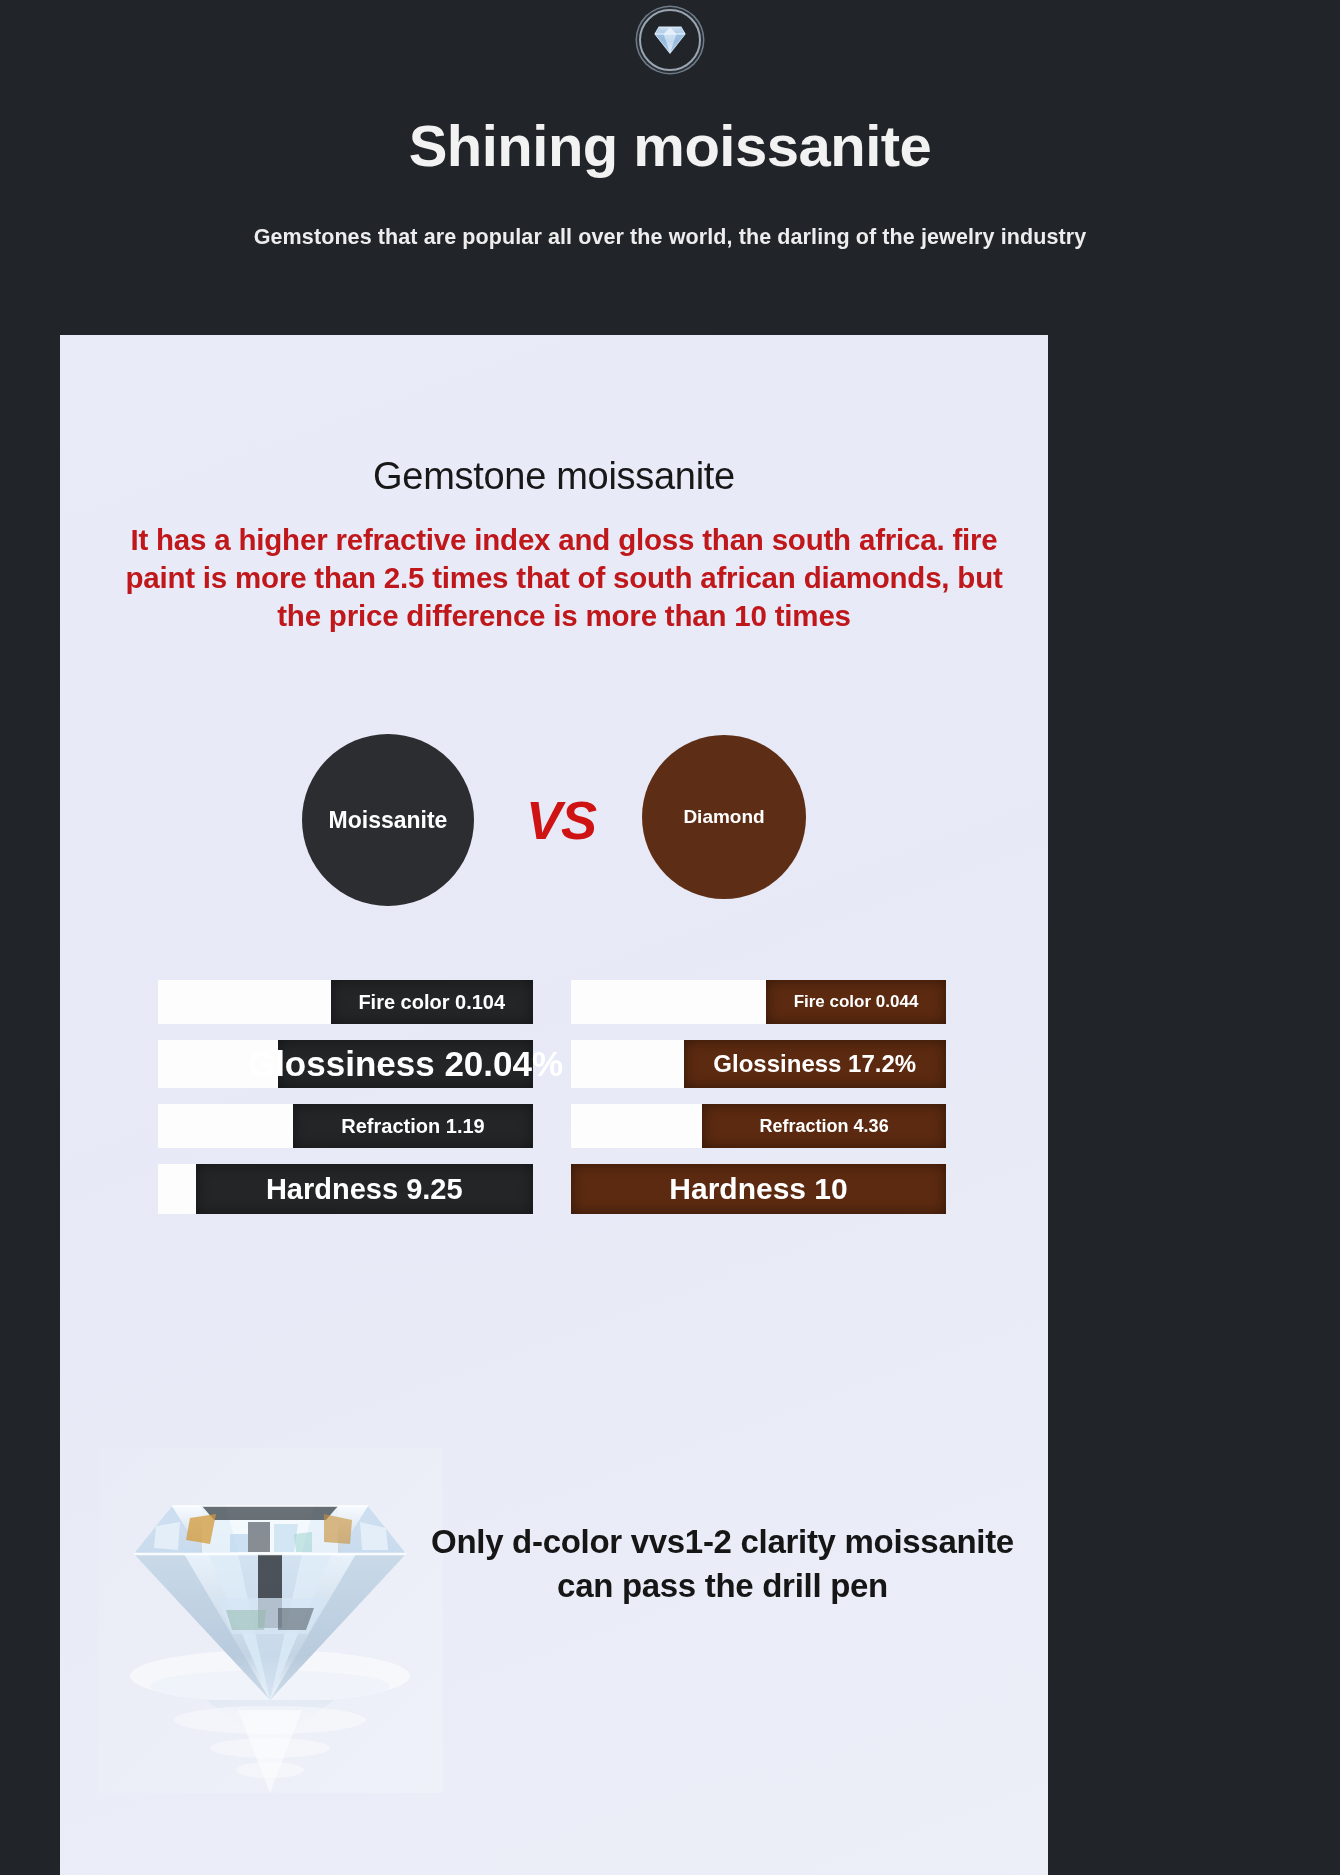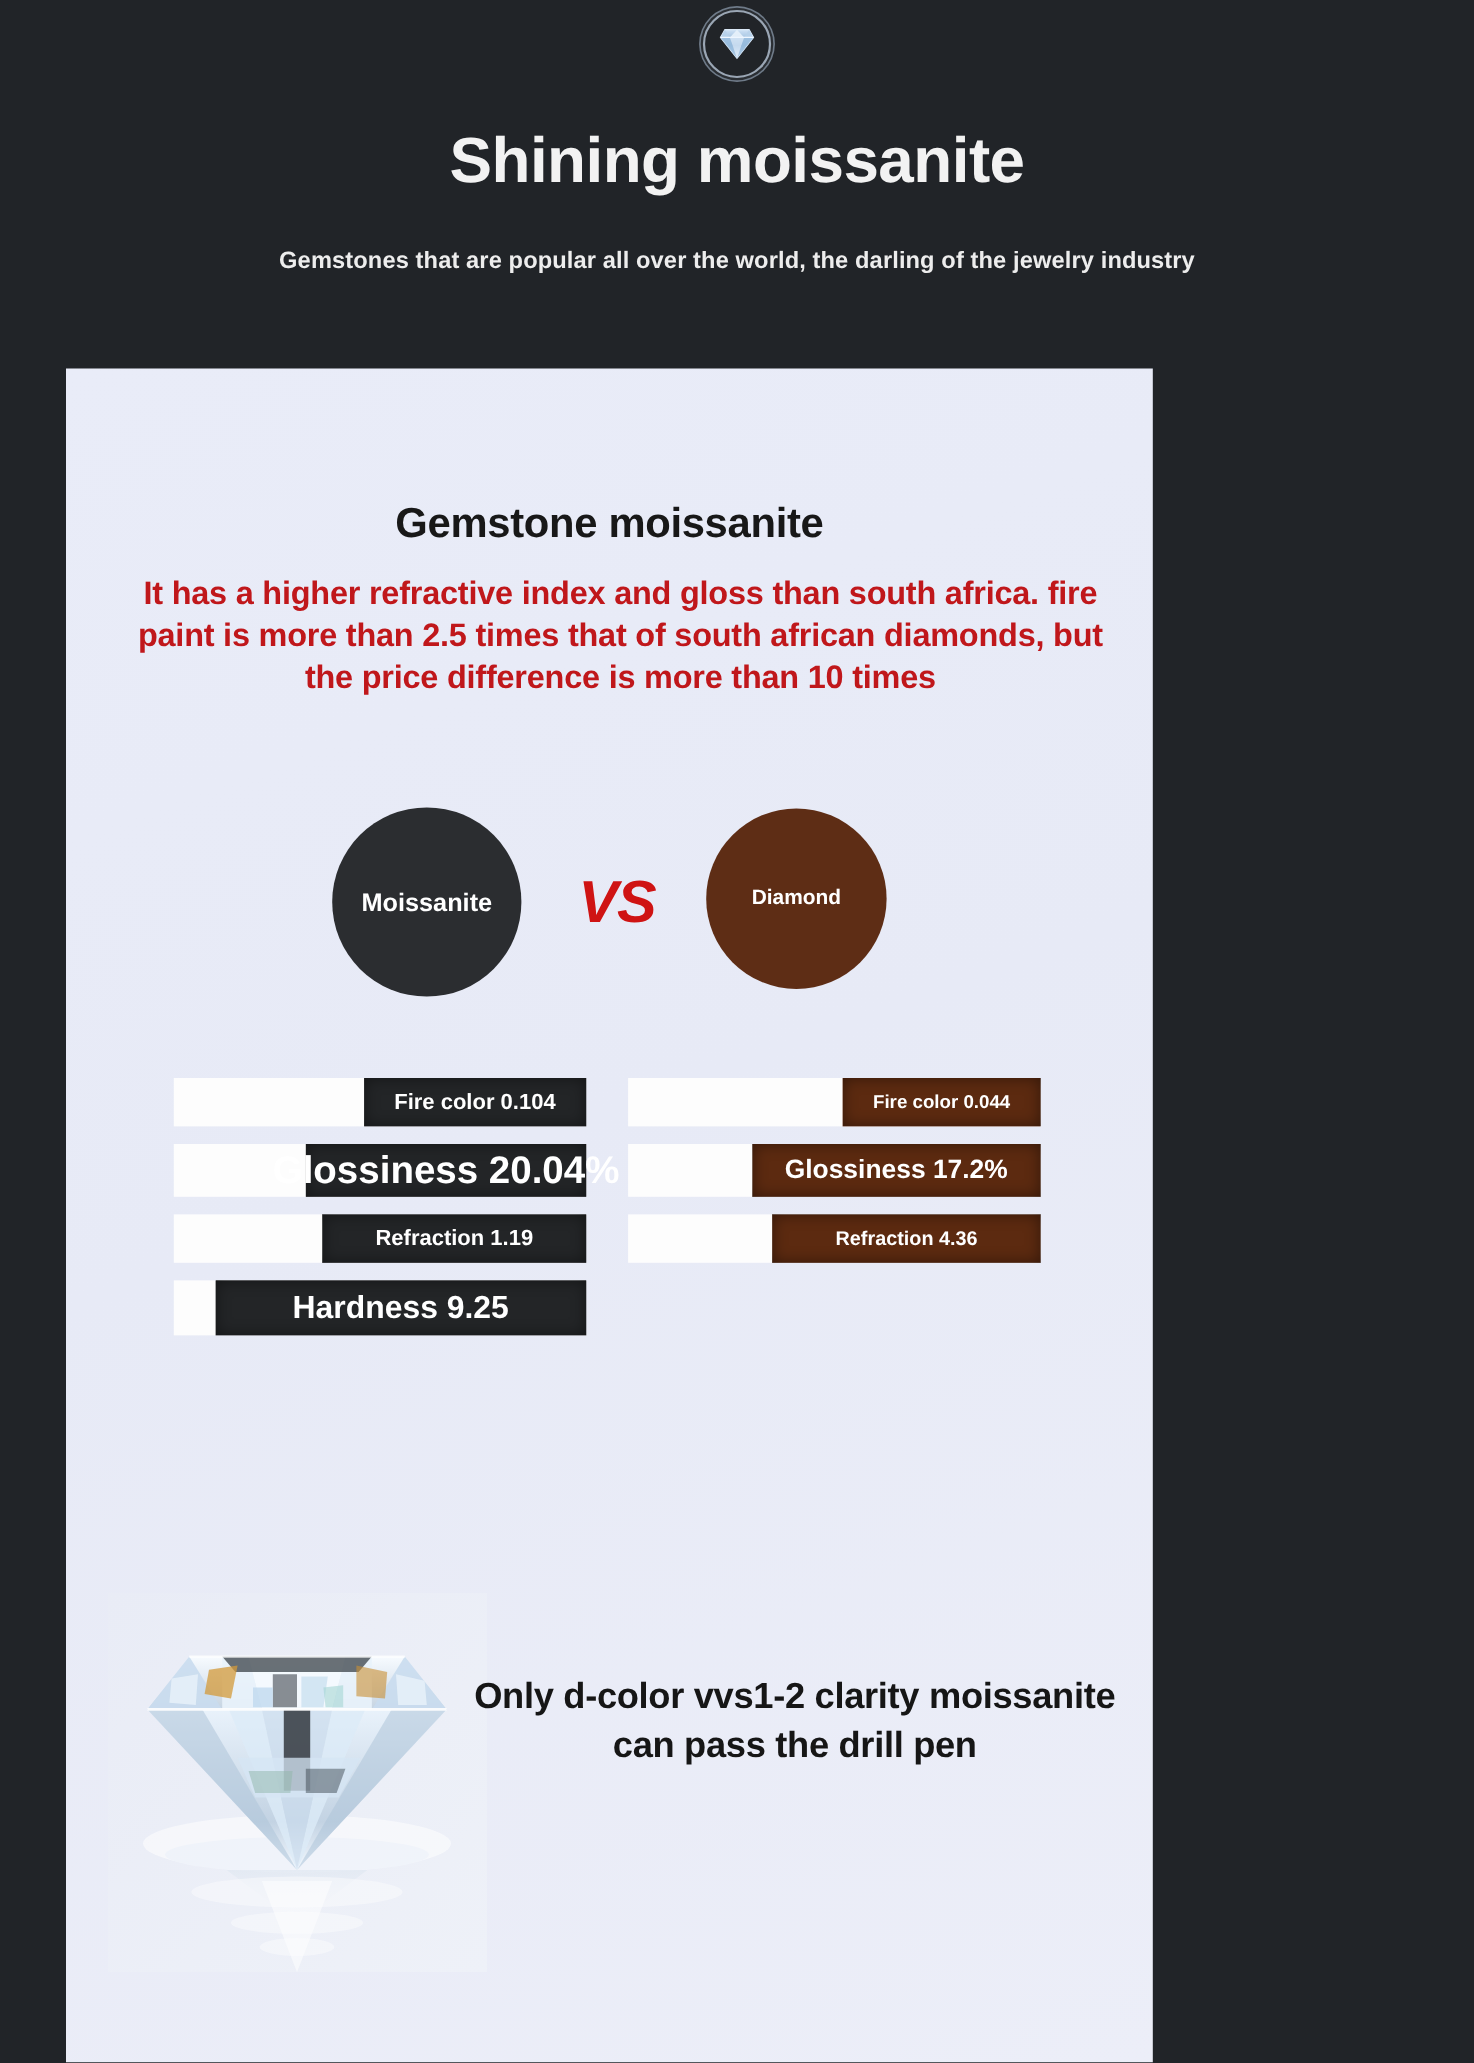--- a/index.html
+++ b/index.html
@@ -75,21 +75,21 @@
   }
 
   .card-title {
     position: absolute;
     top: 120px;
     left: 0;
     width: 988px;
     text-align: center;
     color: #181818;
     font-size: 38px;
-    font-weight: 700;
+    font-weight: 400;
     letter-spacing: -0.3px;
   }
 
   .card-desc {
     position: absolute;
     top: 186px;
     left: 44px;
     width: 920px;
     text-align: center;
     color: #c0171b;
@@ -262,20 +262,23 @@
       <div class="bar-col col-right">
           <div class="bar-row" style="height: 44px;">
             <div class="bar-fill" style="width: 48%; font-size: 17px;">Fire color 0.044</div>
           </div>
           <div class="bar-row" style="height: 48px;">
             <div class="bar-fill" style="width: 70%; font-size: 24px;">Glossiness 17.2%</div>
           </div>
           <div class="bar-row" style="height: 44px;">
             <div class="bar-fill" style="width: 65%; font-size: 18px;">Refraction 4.36</div>
           </div>
+          <div class="bar-row" style="height: 50px;">
+            <div class="bar-fill" style="width: 100%; font-size: 30px;">Hardness 10</div>
+          </div>
         </div>
     </div>
 
     <div class="gem-photo">
       <svg width="345" height="345" viewBox="0 0 345 345" aria-hidden="true">
         <defs>
           <linearGradient id="bg1" x1="0" y1="0" x2="1" y2="1">
             <stop offset="0%" stop-color="#e9ecf6"></stop>
             <stop offset="100%" stop-color="#eef1f8"></stop>
           </linearGradient>

